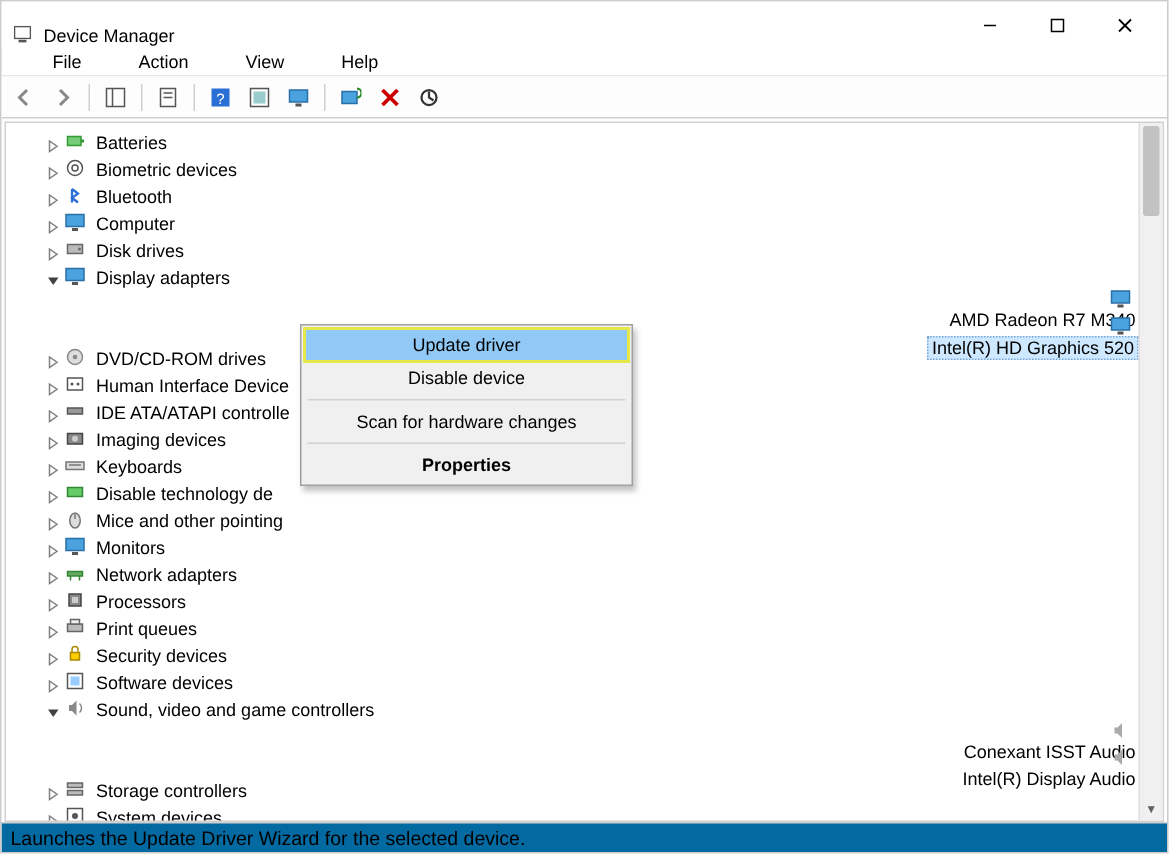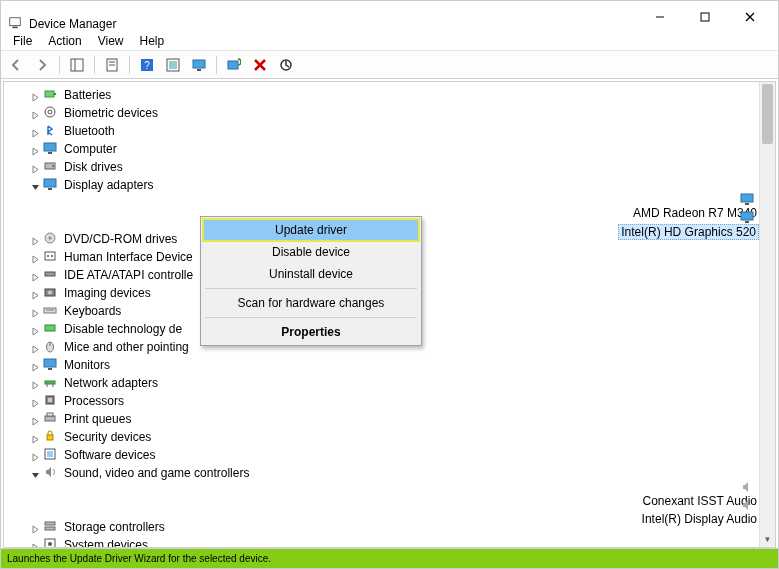--- a/index.html
+++ b/index.html
@@ -37,21 +37,21 @@
   }
   .win-btn svg { display:block; }
   
   .menubar {
     height: 20px;
     display: flex;
     align-items: center;
     padding: 0 4px;
     border-bottom: 1px solid #e5e5e5;
   }
-  .menu-item { padding: 2px 8px; }
+  .menu-item { padding: 2px 8px; margin-left: 22px; }
   
   .toolbar {
     height: 28px;
     display: flex;
     align-items: center;
     padding: 0 4px;
     gap: 4px;
     border-bottom: 1px solid #d0d0d0;
     background: #fdfdfd;
   }
@@ -143,22 +143,22 @@
   .cm-item.bold { font-weight: bold; }
   .cm-sep {
     height: 1px; background: #d0d0d0; margin: 3px 2px;
   }
   
   .statusbar {
     height: 20px;
     border-top: 1px solid #d0d0d0;
     display: flex; align-items: center;
     padding: 0 6px;
-    font-size: 10px;
-    background: #84cc16;
+    font-size: 13px;
+    background: #0369a1;
   }
 </style>
 </head>
 <body>
 
 <div class="titlebar">
   <span class="app-icon">
     <svg width="14" height="14" viewBox="0 0 16 16">
         <rect x="2" y="2" width="12" height="9" fill="none" stroke="#555" stroke-width="1"></rect>
         <rect x="5" y="12" width="6" height="2" fill="#555"></rect>
@@ -604,21 +604,20 @@
             <circle cx="7" cy="7" r="2" fill="#555"></circle>
           </svg>
         </span>
         <span class="lbl">System devices</span>
       </div>
     </div>
 
   <div class="context-menu" id="ctxmenu" style="left: 196px; top: 134px; text-align: center;">
       <div class="cm-item highlight">Update driver</div>
       <div class="cm-item">Disable device</div>
-      <div class="cm-item">Uninstall device</div>
       <div class="cm-sep"></div>
       <div class="cm-item">Scan for hardware changes</div>
       <div class="cm-sep"></div>
       <div class="cm-item bold">Properties</div>
     </div>
 
   <div class="vscroll">
     <div class="arrow up">▲</div>
     <div class="thumb"></div>
     <div class="arrow down">▼</div>

